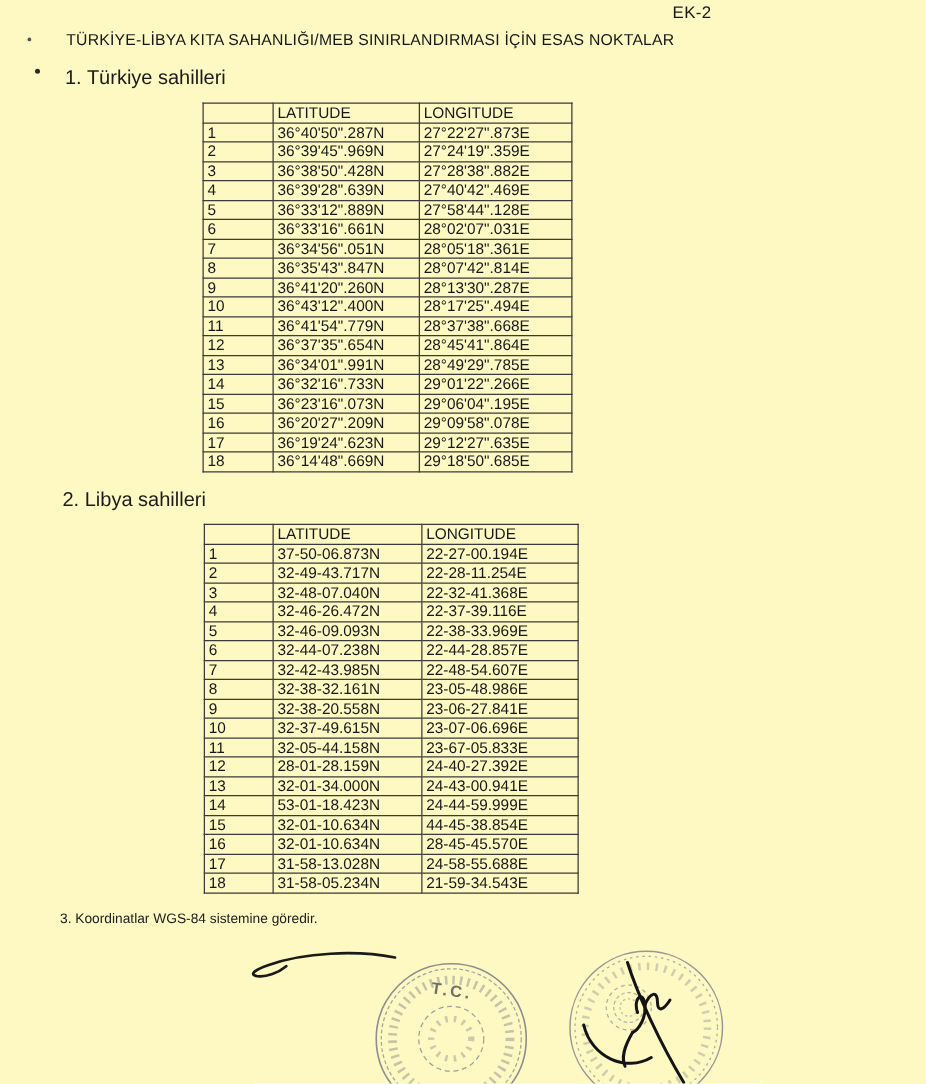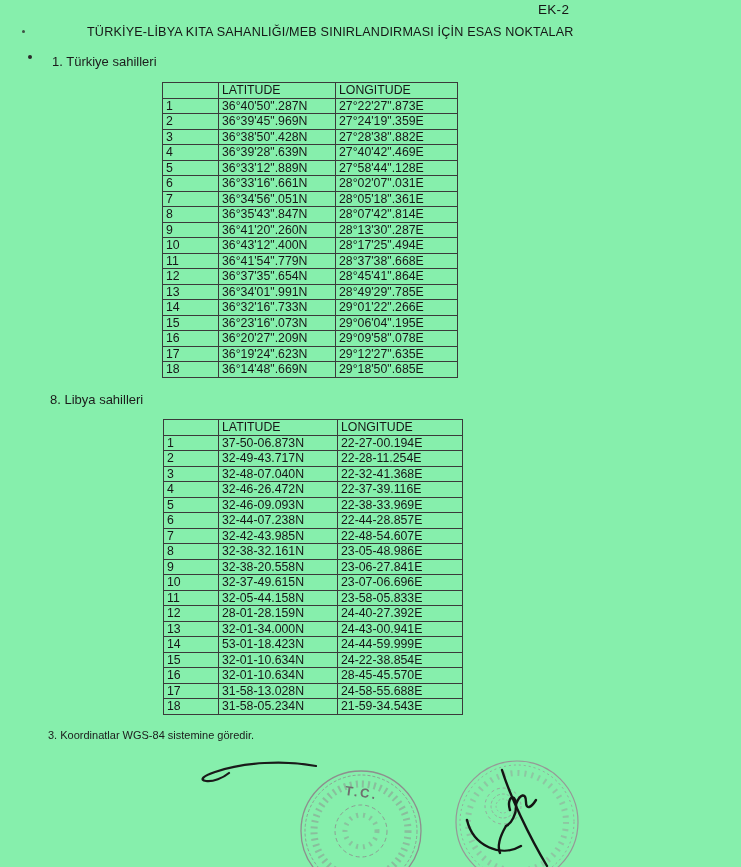--- a/index.html
+++ b/index.html
@@ -4,33 +4,33 @@
 <style>
   html, body { margin: 0; padding: 0; }
   body {
     width: 741px; height: 867px;
     background: #ffffff;
     font-family: "Liberation Sans", "DejaVu Sans", sans-serif;
     color: #1e1e1e;
     position: relative;
     overflow: hidden;
   }
-  .page { position: absolute; inset: 0; background: #86efac; }
+  .page { position: absolute; inset: 0; background: #fef9c3; }
 
   .corner-label {
     position: absolute; left: 538px; top: 2px;
     font-size: 13.5px; letter-spacing: .3px; color: #161616;
   }
   .doc-title {
-    position: absolute; left: 87px; top: 25px;
+    position: absolute; left: 53px; top: 25px;
     font-size: 12.6px; letter-spacing: .18px; color: #161616;
     white-space: nowrap;
   }
   .heading {
-    position: absolute; font-size: 13px; color: #1b1b1b; white-space: nowrap;
+    position: absolute; font-size: 16px; color: #1b1b1b; white-space: nowrap;
   }
   .h-turkiye { left: 52px; top: 54px; }
   .h-libya   { left: 50px; top: 392px; }
   .note      { position: absolute; left: 48px; top: 729px; font-size: 11px; color: #1b1b1b; }
 
   .artifact-dot {
     position: absolute; background: #2a2a2a; border-radius: 50%;
   }
   .dot1 { left: 22px; top: 30px; width: 3px; height: 3px; opacity: .8; }
   .dot2 { left: 28px; top: 55px; width: 4px; height: 4px; }
@@ -177,21 +177,21 @@
           <td>29°12'27".635E</td>
         </tr>
         <tr>
           <td>18</td>
           <td>36°14'48".669N</td>
           <td>29°18'50".685E</td>
         </tr>
       </tbody>
   </table>
 
-  <div class="heading h-libya">8. Libya sahilleri</div>
+  <div class="heading h-libya">2. Libya sahilleri</div>
 
   <table class="coord-table t2">
     <colgroup>
         <col class="c-num">
         <col class="c-lat">
         <col class="c-lon">
       </colgroup>
     <thead>
       <tr>
         <th></th>
@@ -246,41 +246,41 @@
           <td>23-06-27.841E</td>
         </tr>
         <tr>
           <td>10</td>
           <td>32-37-49.615N</td>
           <td>23-07-06.696E</td>
         </tr>
         <tr>
           <td>11</td>
           <td>32-05-44.158N</td>
-          <td>23-58-05.833E</td>
+          <td>23-67-05.833E</td>
         </tr>
         <tr>
           <td>12</td>
           <td>28-01-28.159N</td>
           <td>24-40-27.392E</td>
         </tr>
         <tr>
           <td>13</td>
           <td>32-01-34.000N</td>
           <td>24-43-00.941E</td>
         </tr>
         <tr>
           <td>14</td>
           <td>53-01-18.423N</td>
           <td>24-44-59.999E</td>
         </tr>
         <tr>
           <td>15</td>
           <td>32-01-10.634N</td>
-          <td>24-22-38.854E</td>
+          <td>44-45-38.854E</td>
         </tr>
         <tr>
           <td>16</td>
           <td>32-01-10.634N</td>
           <td>28-45-45.570E</td>
         </tr>
         <tr>
           <td>17</td>
           <td>31-58-13.028N</td>
           <td>24-58-55.688E</td>

